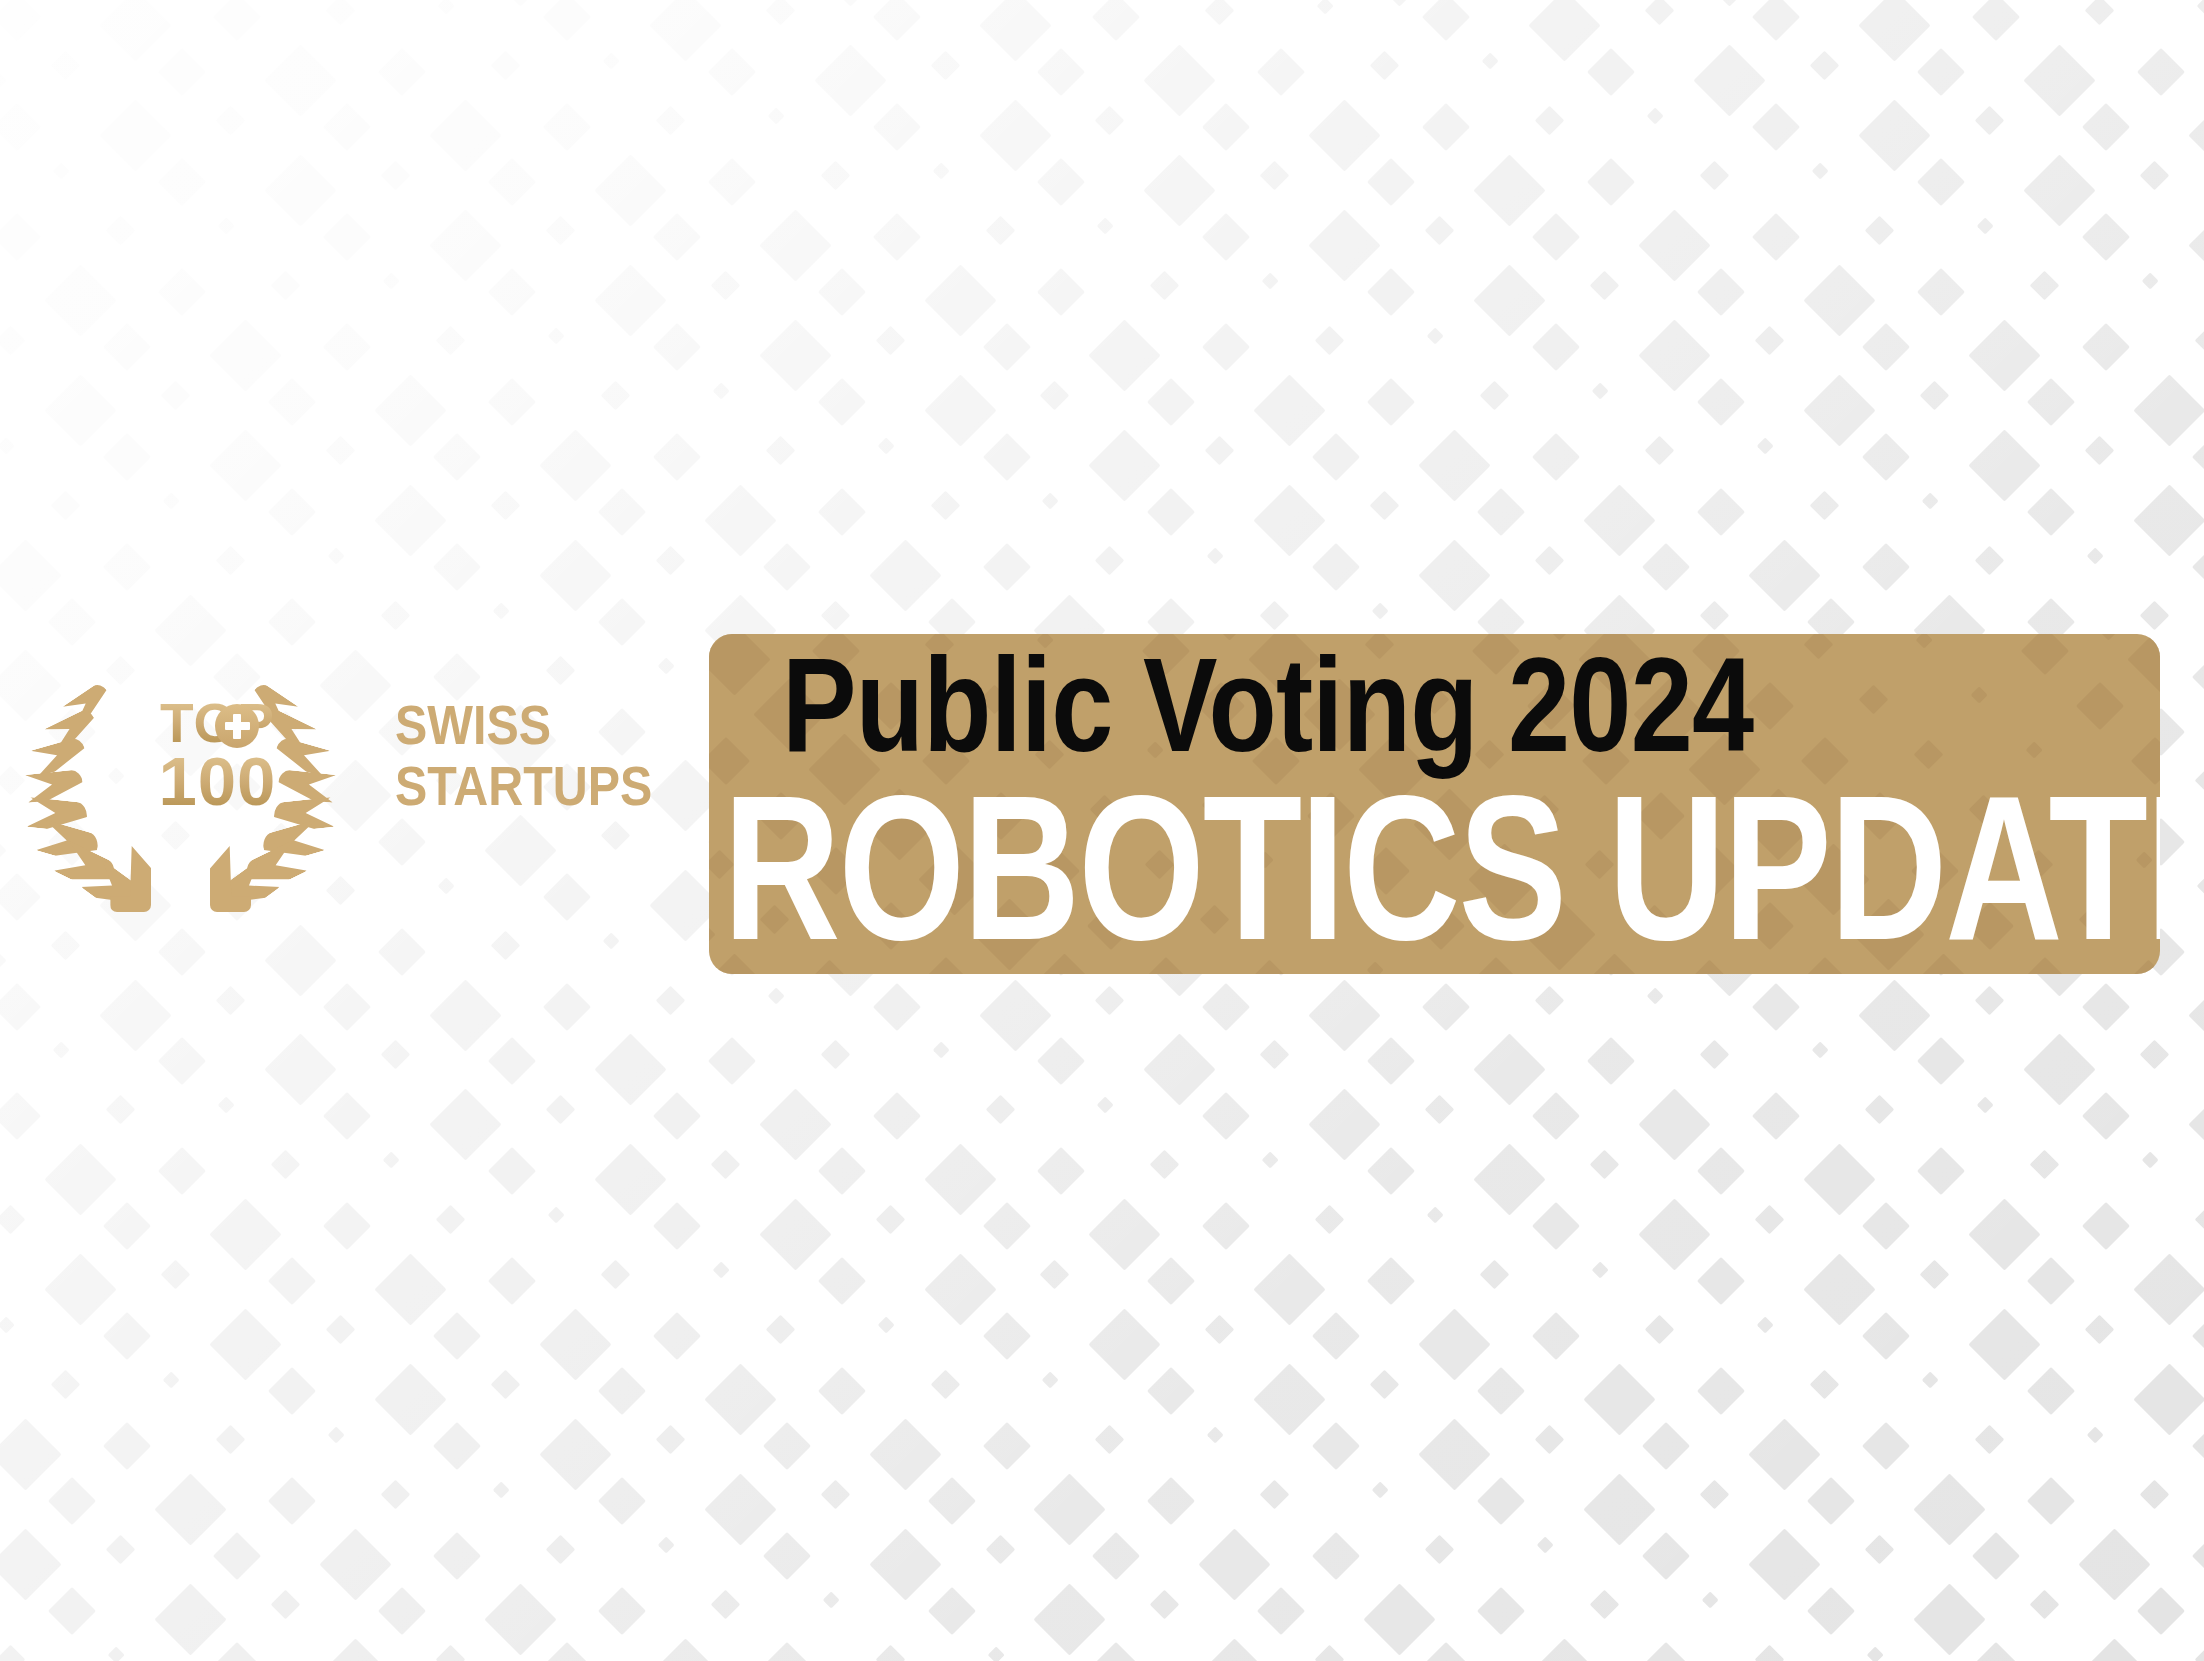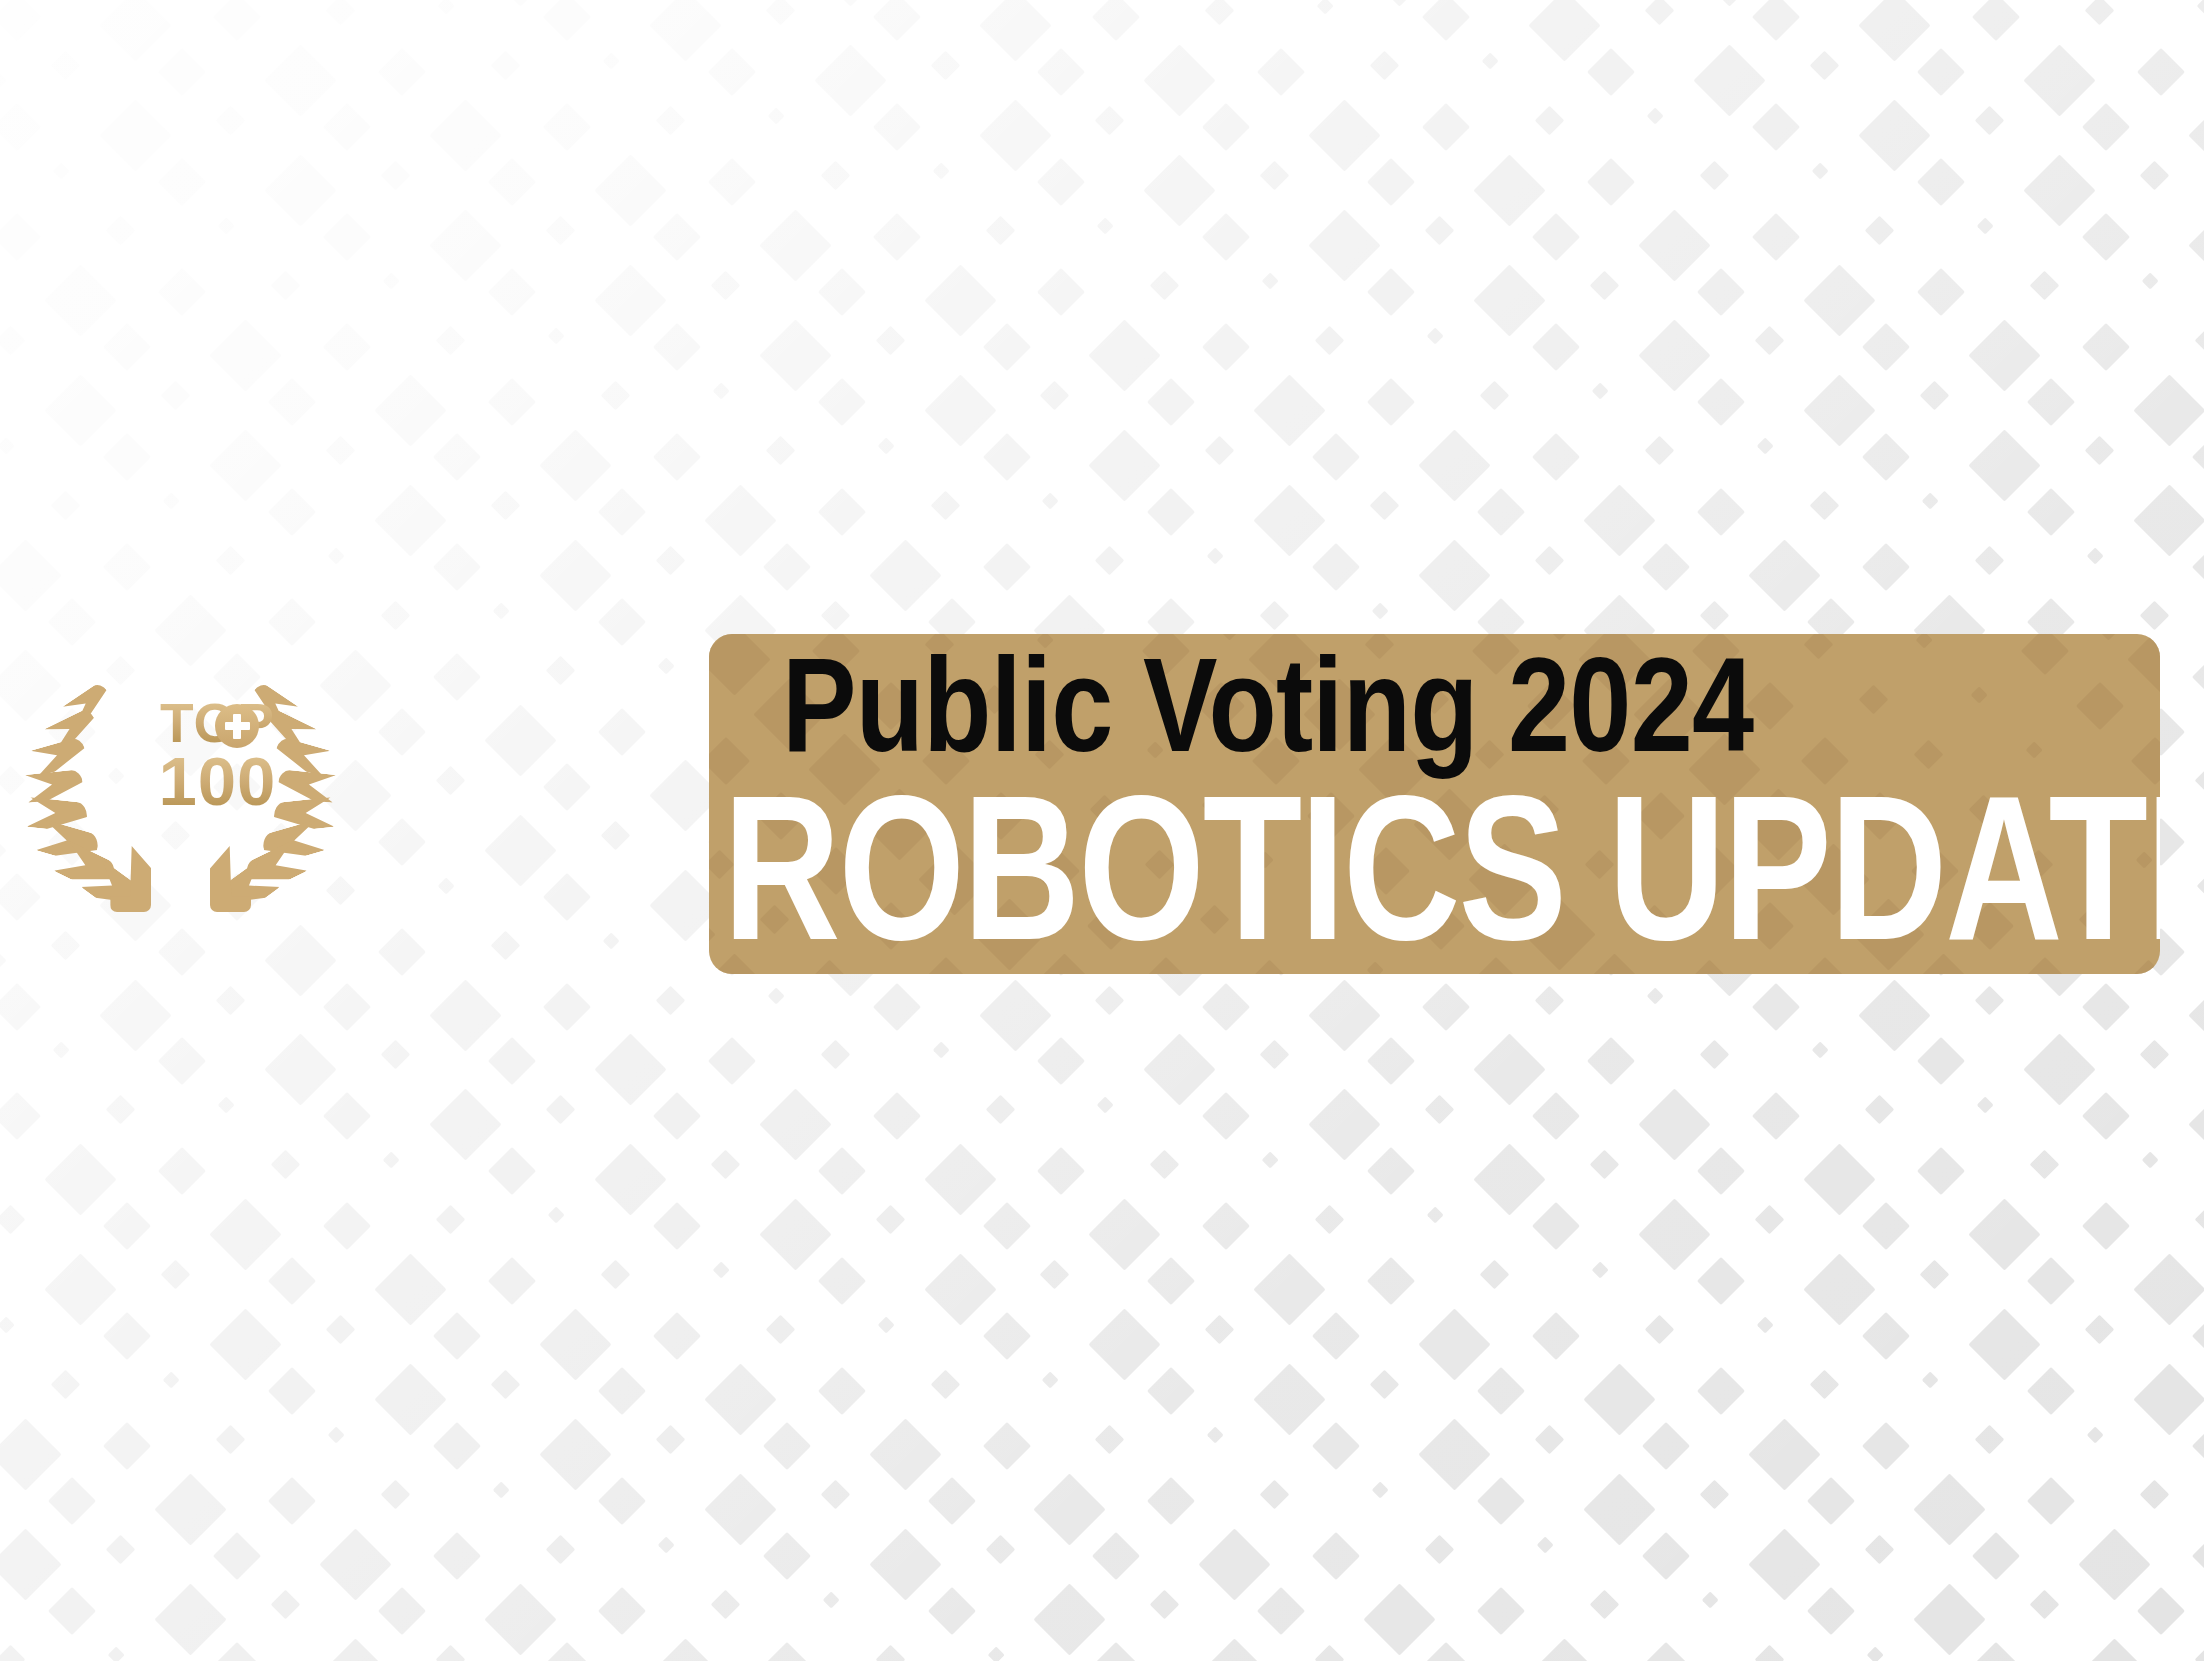--- a/index.html
+++ b/index.html
@@ -898,20 +898,24 @@
       </div>
 
     <div id="logo-top100">
       <div class="t100-line" id="t100-row1">
         <span>TOP</span>
         <span id="swiss-cross"></span>
       </div>
       <div class="t100-line" id="t100-row2">100</div>
     </div>
 
+    <div id="logo-swiss">
+      <div class="sw-line" id="sw-row1">SWISS</div>
+      <div class="sw-line" id="sw-row2">STARTUPS</div>
+    </div>
   </div>
 
   <div id="title-card">
     <div id="card-pattern">
         <span class="dm lg" style="left:-55px;top:-55px"></span>
         <span class="dm lg" style="left:495px;top:-55px"></span>
         <span class="dm lg" style="left:825px;top:-55px"></span>
         <span class="dm lg" style="left:1374px;top:-55px"></span>
         <span class="dm lg" style="left:0px;top:0px"></span>
         <span class="dm md" style="left:110px;top:0px"></span>

